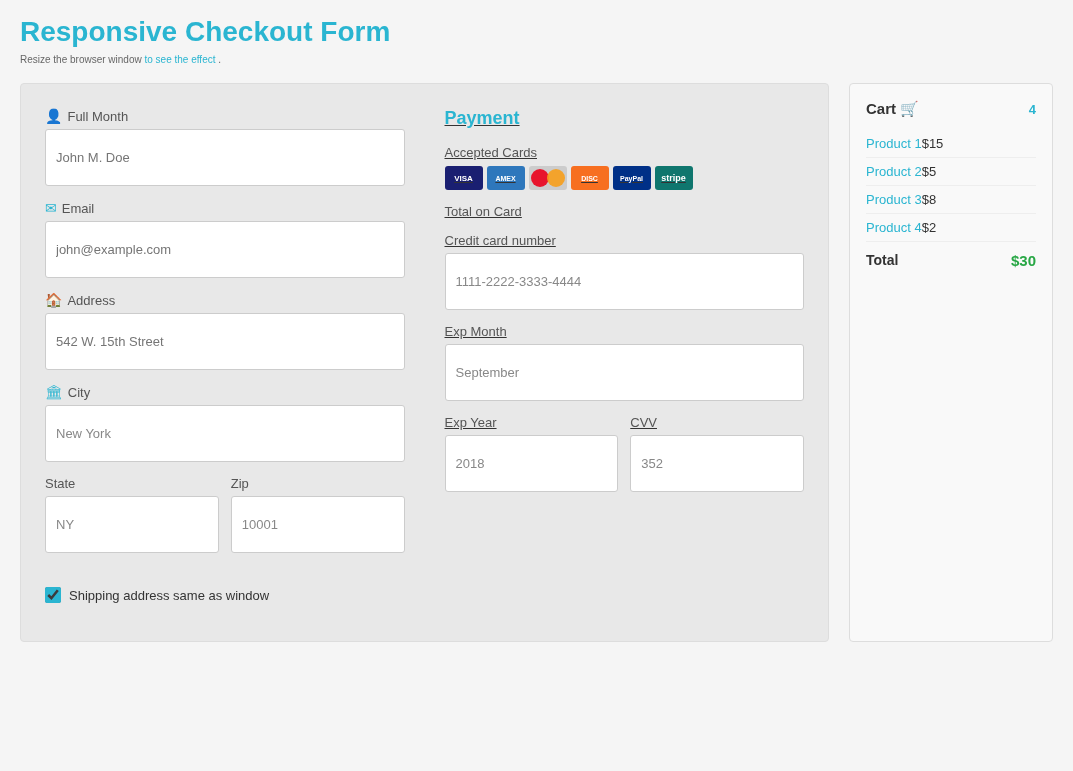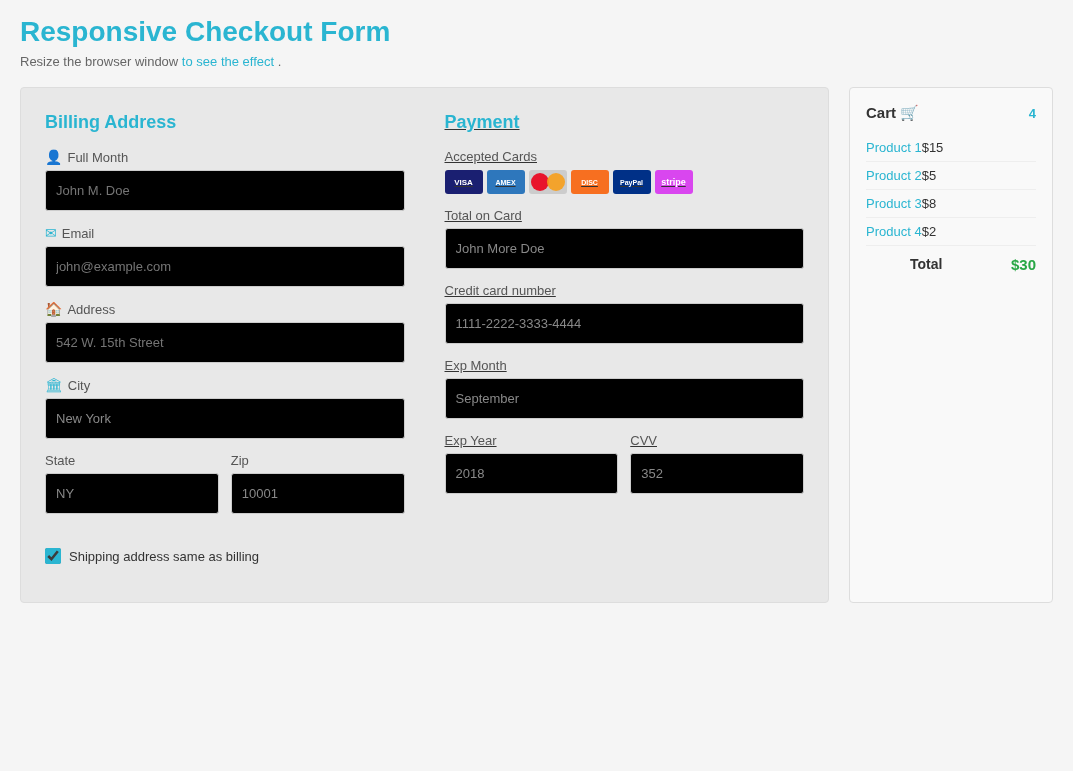--- a/index.html
+++ b/index.html
@@ -11,21 +11,21 @@
     }
     .page-header {
       padding: 16px 20px 8px 20px;
     }
     .page-title {
       font-size: 28px;
       color: #2ab5d1;
       font-weight: bold;
     }
     .page-subtitle {
-      font-size: 13px;
+      font-size: 10px;
       color: #666;
       margin-top: 6px;
     }
     .page-subtitle a {
       color: #2ab5d1;
       text-decoration: none;
     }
     .main-layout {
       display: flex;
       padding: 10px 20px;
@@ -65,24 +65,24 @@
       font-size: 13px;
       color: #555;
       margin-bottom: 5px;
     }
     .field-icon {
       color: #2ab5d1;
       font-size: 14px;
     }
     .form-input {
       width: 100%;
-      padding: 12px 10px;
+      padding: 20px 10px;
       border: 1px solid #ccc;
       border-radius: 3px;
-      background: #000000;
+      background: #ffffff;
       font-size: 13px;
       color: #888;
     }
     .two-col {
       display: flex;
       gap: 12px;
     }
     .two-col .field-group {
       flex: 1;
     }
@@ -105,21 +105,21 @@
       align-items: center;
       justify-content: center;
       font-size: 8px;
       font-weight: bold;
       color: white;
     }
     .card-visa { background: #1a1f71; }
     .card-amex { background: #2e77bc; }
     .card-discover { background: #f76f20; }
     .card-paypal { background: #003087; }
-    .card-stripe { background: #d946ef; }
+    .card-stripe { background: #0f766e; }
     .checkout-footer {
       margin-top: 20px;
     }
     .shipping-checkbox-row {
       display: flex;
       align-items: center;
       gap: 8px;
       margin-bottom: 14px;
     }
     .shipping-checkbox-row input[type="checkbox"] {
@@ -179,21 +179,20 @@
     .cart-item-price {
       font-size: 13px;
       color: #333;
     }
     .cart-total-row {
       display: flex;
       justify-content: space-between;
       padding: 10px 0 0 0;
       font-size: 14px;
       font-weight: bold;
-      margin-left: 44px;
     }
     .cart-total-amount {
       color: #28a745;
       font-size: 15px;
     }
   </style>
 </head>
 <body>
 
 <div class="page-header">
@@ -203,21 +202,20 @@
     <a href="#">to see the effect</a>
     <span>.</span>
   </p>
 </div>
 
 <div class="main-layout">
   <div class="form-container">
     <div class="form-columns">
 
       <div class="billing-section">
-        <div class="section-title">Billing Address</div>
 
         <div class="field-group">
           <div class="field-label">
             <span class="field-icon">👤</span>
             <span>Full Month</span>
           </div>
           <input class="form-input" type="text" placeholder="John M. Doe" style="">
         </div>
 
         <div class="field-group">
@@ -267,21 +265,20 @@
             <span style="position:absolute;left:2px;width:18px;height:18px;background:#eb001b;border-radius:50%;opacity:0.9;"></span>
             <span style="position:absolute;right:2px;width:18px;height:18px;background:#f79e1b;border-radius:50%;opacity:0.9;"></span>
           </div>
           <div class="card-icon card-discover" style="font-size:7px;">DISC</div>
           <div class="card-icon card-paypal" style="font-size:7px;">PayPal</div>
           <div class="card-icon card-stripe" style="font-size:9px;">stripe</div>
         </div>
 
         <div class="field-group">
           <div class="field-label">Total on Card</div>
-          <input class="form-input" type="text" value="John More Doe" style="">
         </div>
 
         <div class="field-group">
           <div class="field-label">Credit card number</div>
           <input class="form-input" type="text" value="1111-2222-3333-4444" style="">
         </div>
 
         <div class="field-group">
           <div class="field-label">Exp Month</div>
           <input class="form-input" type="text" value="September" style="">
@@ -296,21 +293,21 @@
             <div class="field-label">CVV</div>
             <input class="form-input" type="text" value="352" style="">
           </div>
         </div>
       </div>
     </div>
 
     <div class="checkout-footer">
       <div class="shipping-checkbox-row">
         <input type="checkbox" checked="" style="">
-        <label class="shipping-label">Shipping address same as billing</label>
+        <label class="shipping-label">Shipping address same as window</label>
       </div>
     </div>
   </div>
 
   <div class="cart-sidebar">
     <div class="cart-title">
       <span>
         <span>Cart</span>
         <span> 🛒</span>
       </span>

